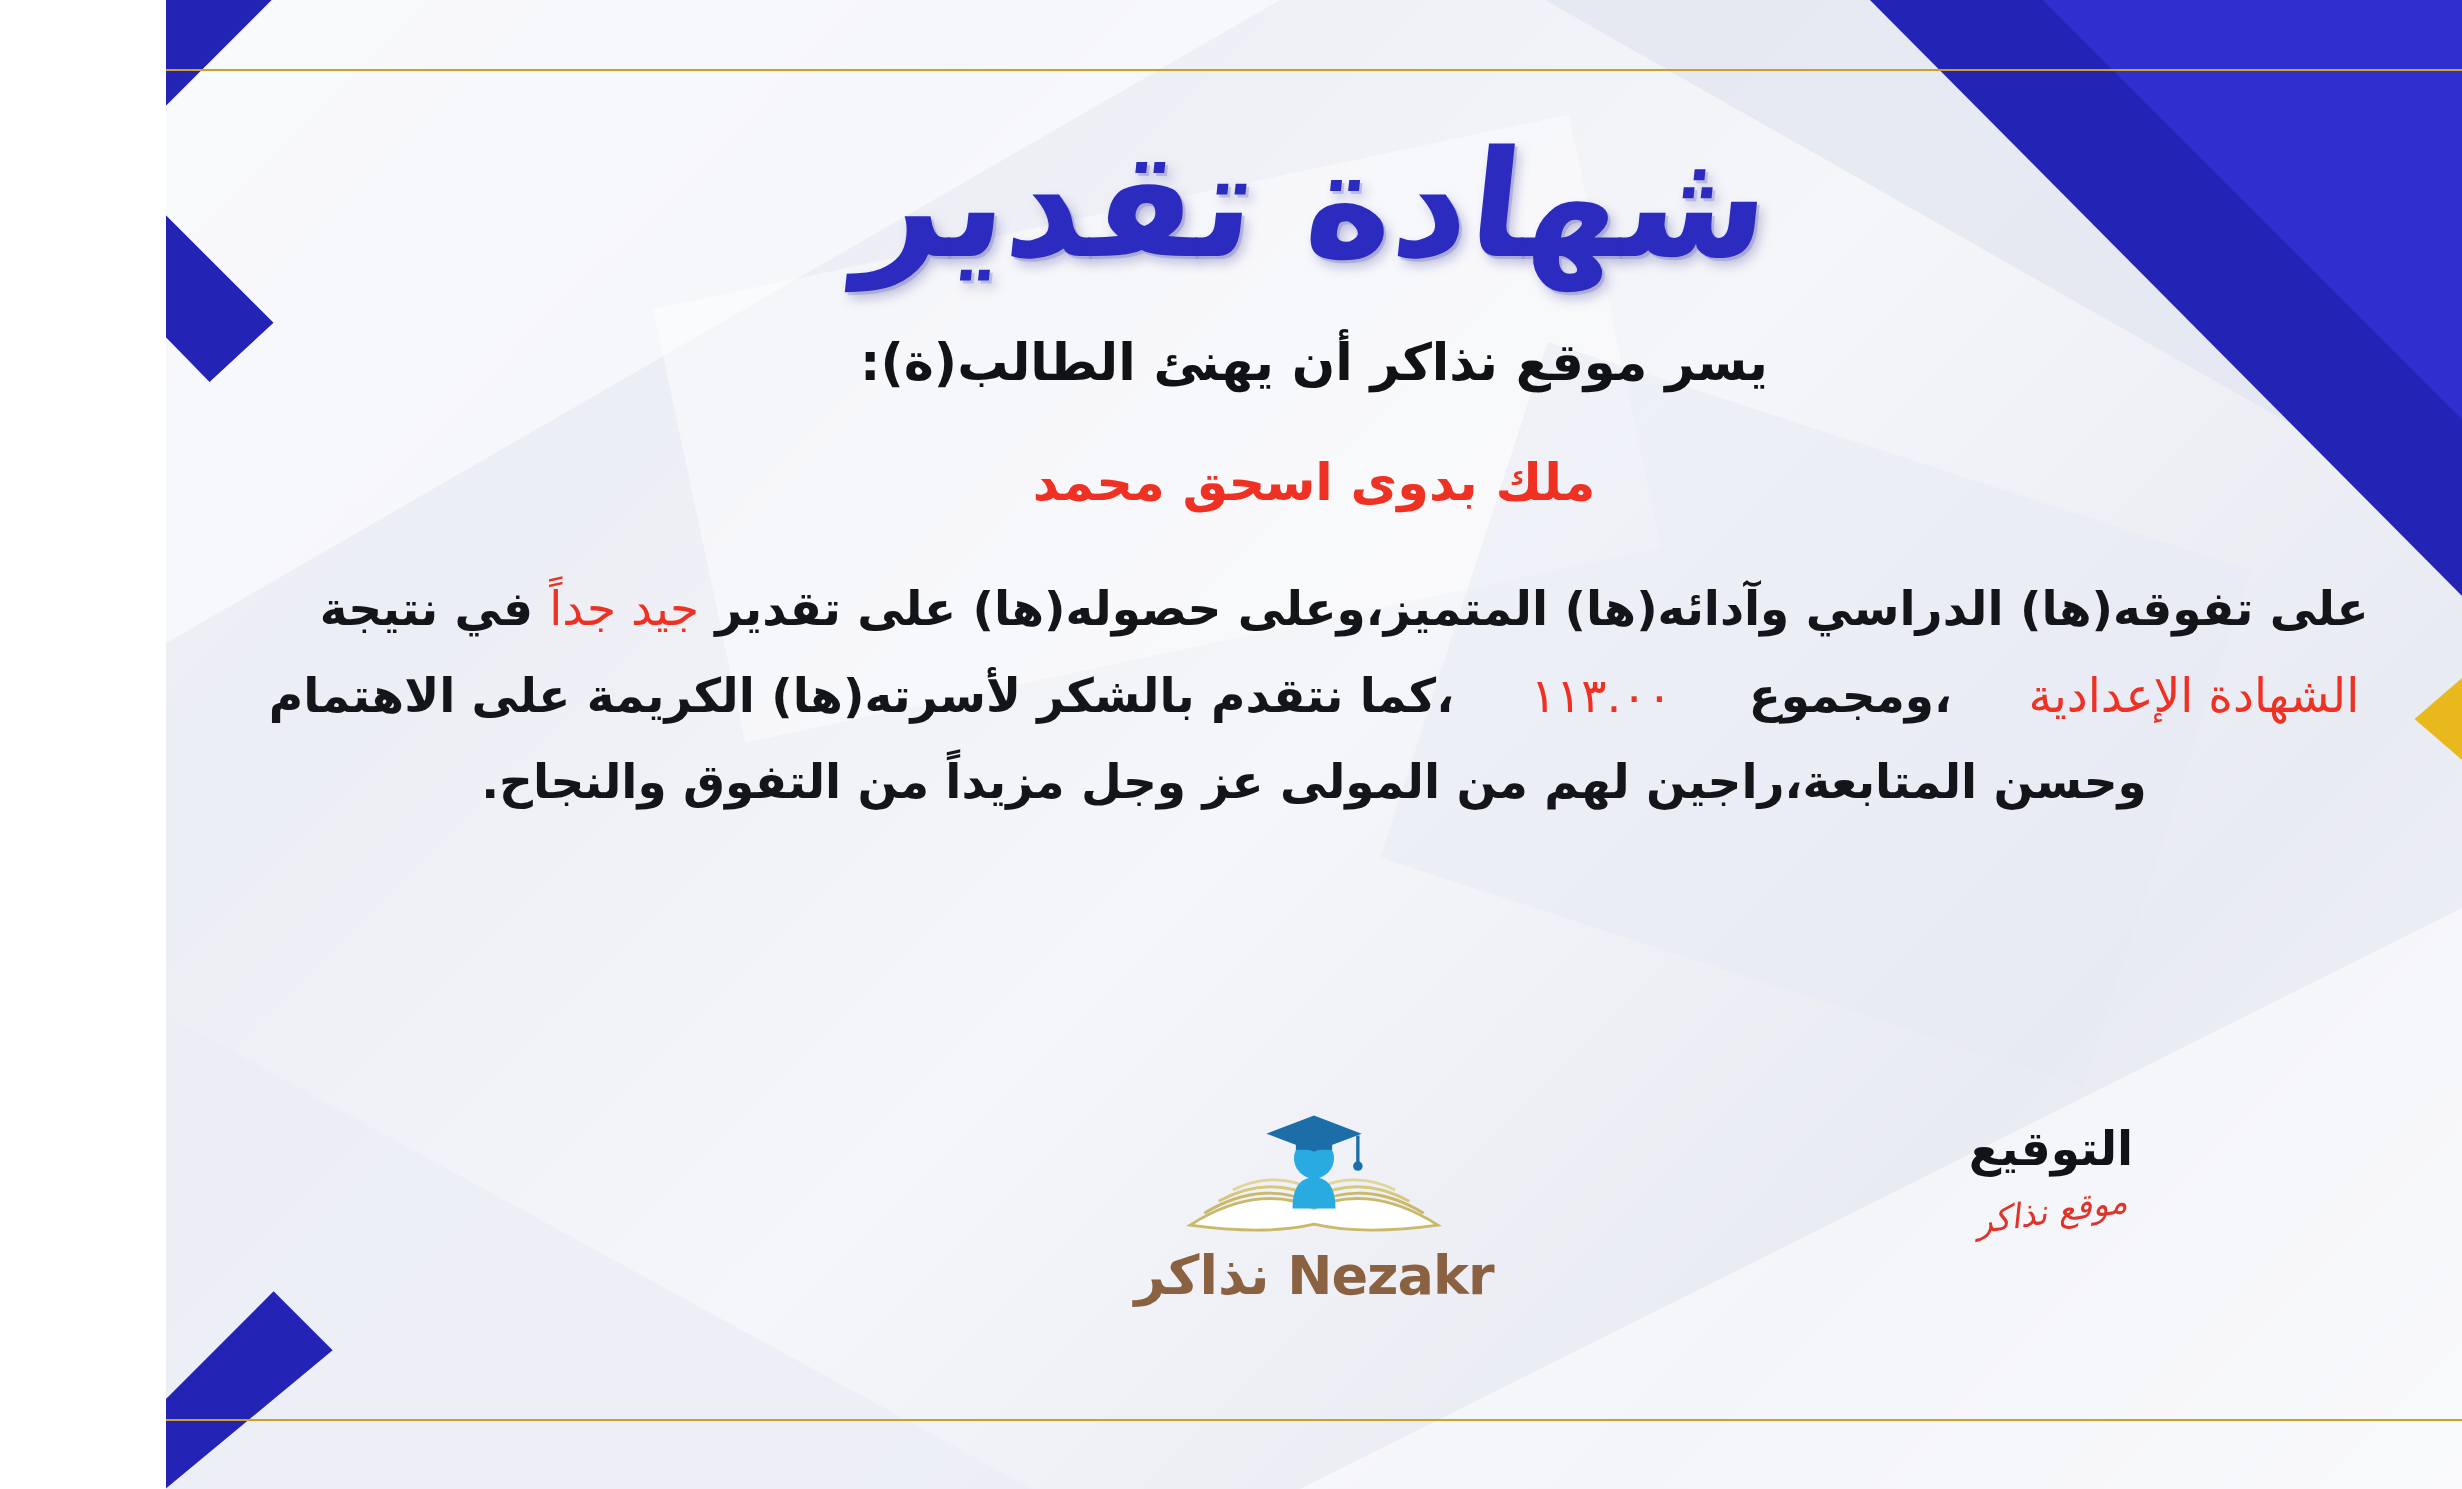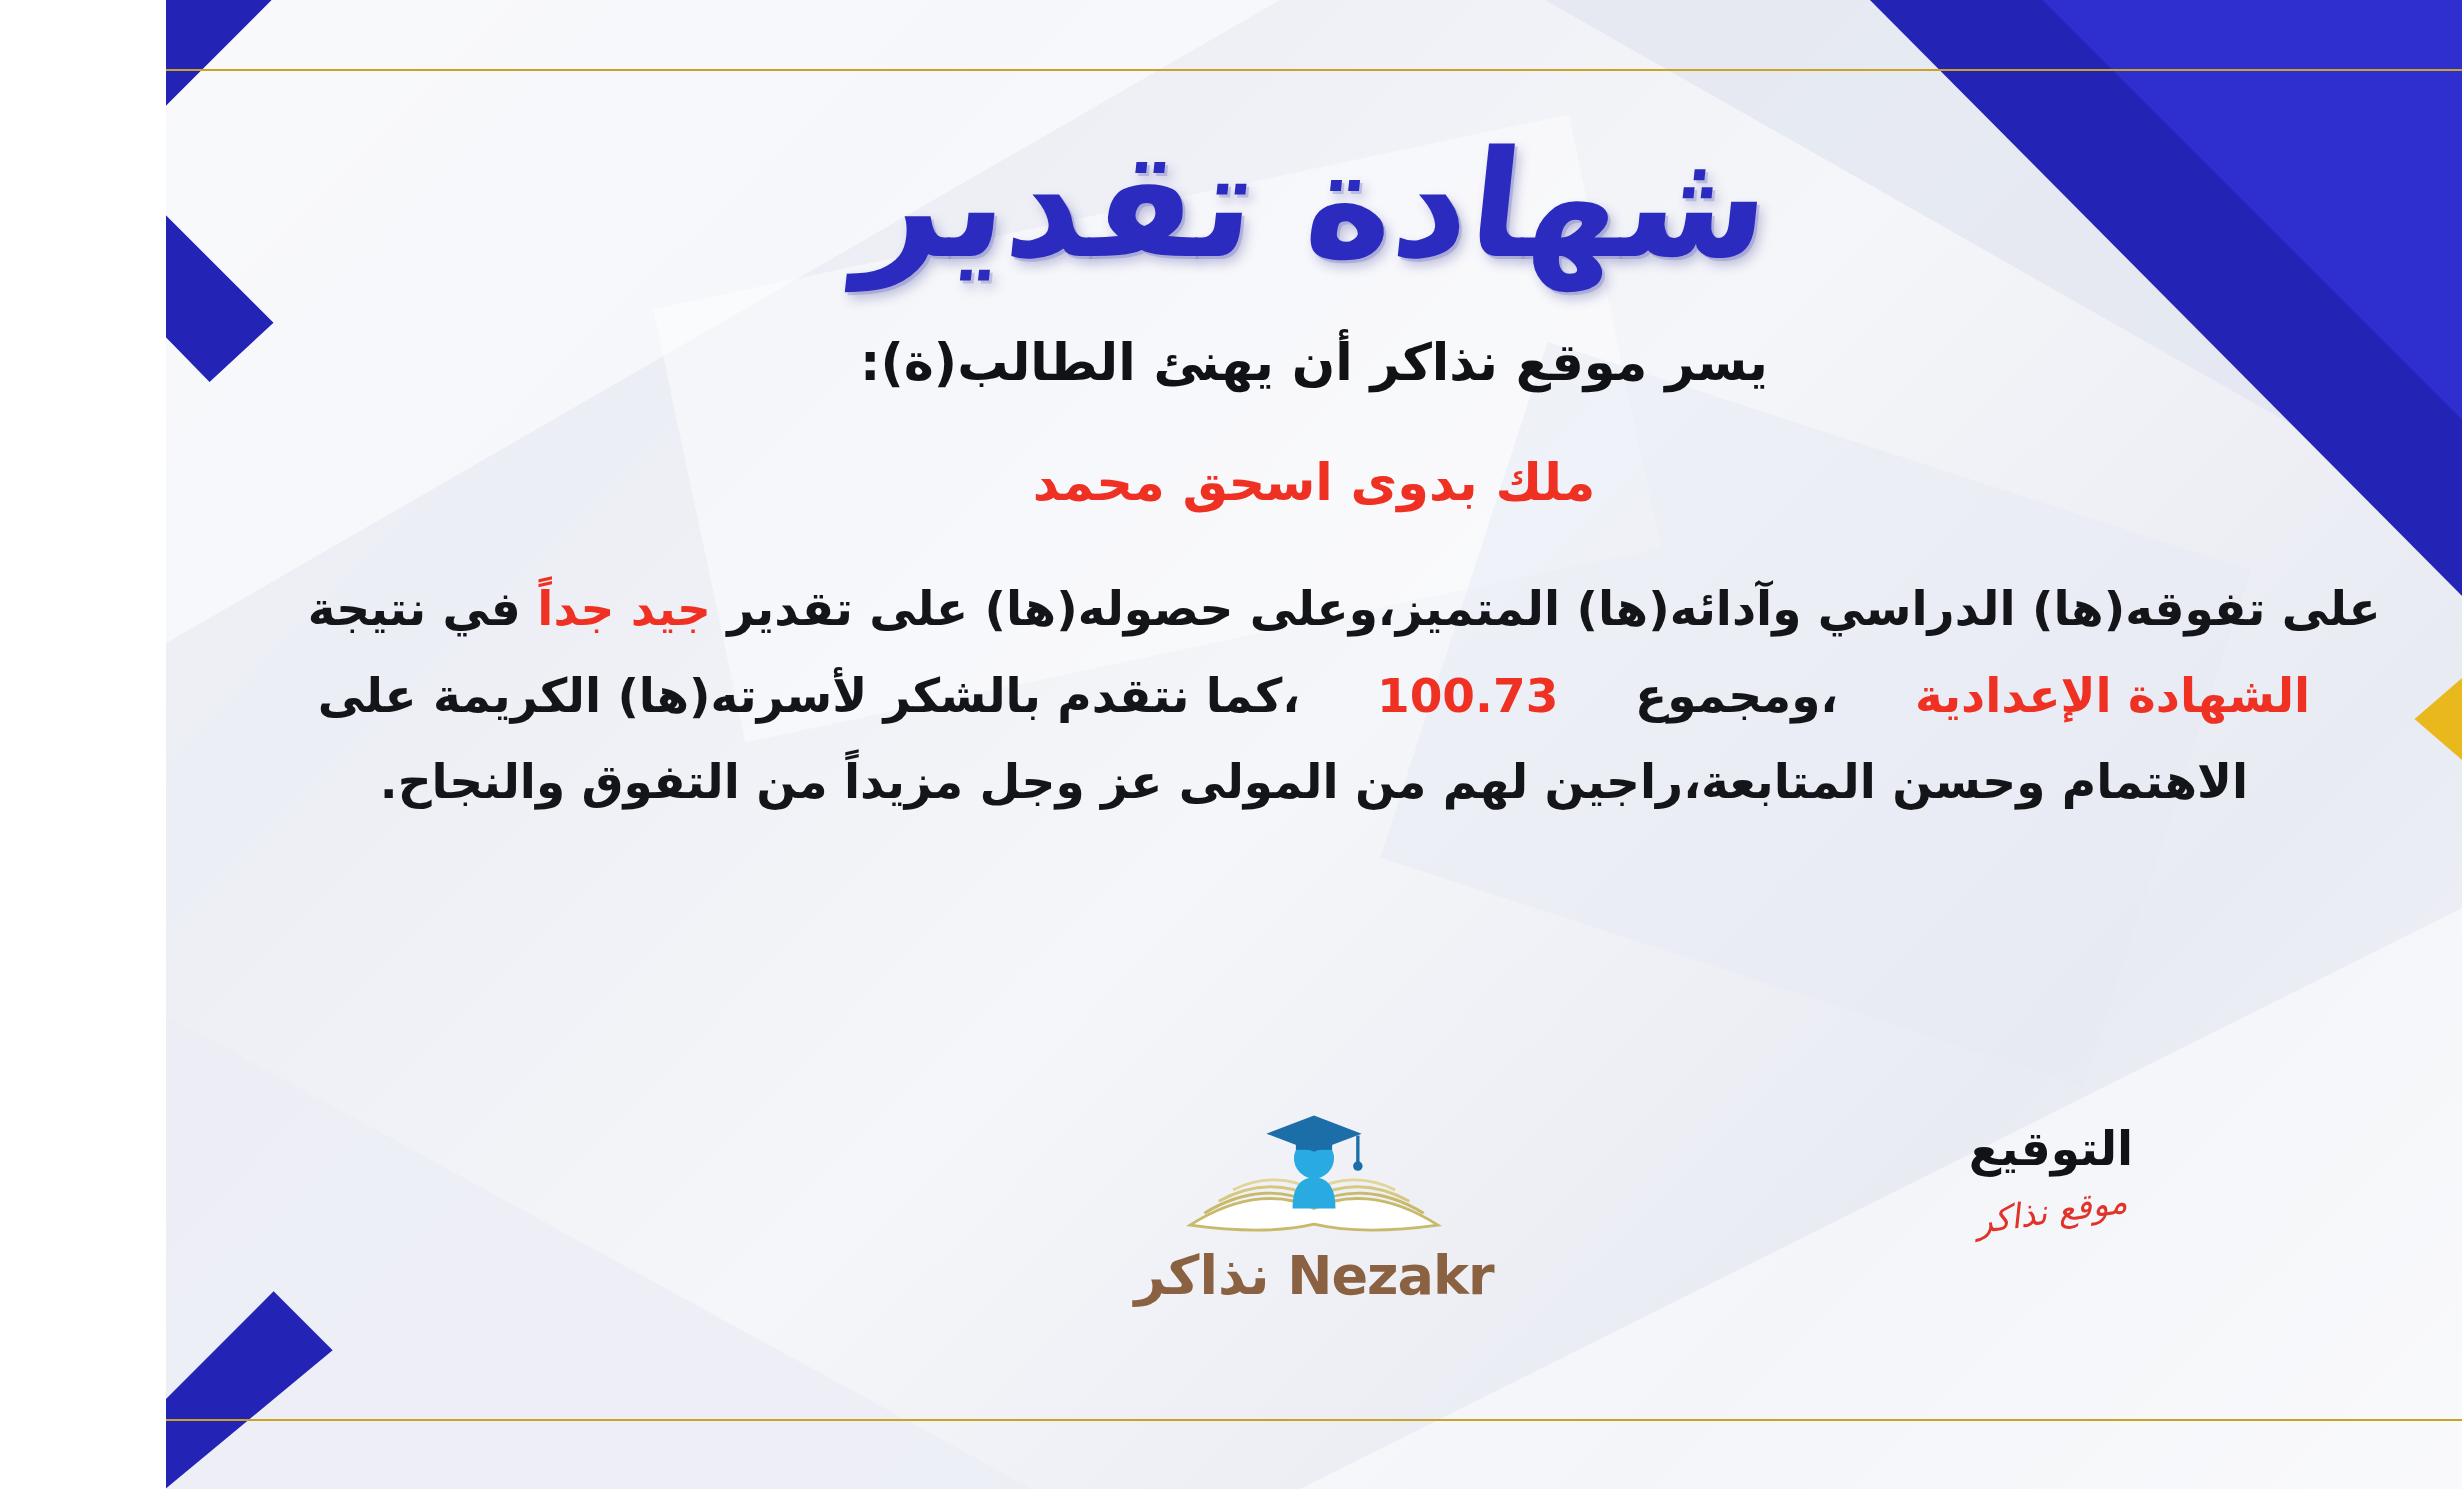--- a/index.html
+++ b/index.html
@@ -171,21 +171,21 @@
     line-height: 1.85;
     font-weight: 600;
     text-align: center;
     color: #141518;
     max-width: 2192px;
     margin: 0 auto;
   }
 
   .hl {
     color: #ef3124;
-    font-weight: bold;
+    font-weight: normal;
   }
   .spacer-inline {
     display: inline-block;
     width: 44px;
   }
 
   
   .footer {
     position: relative;
     margin-top: auto;
@@ -288,21 +288,21 @@
 
       <div class="paragraph">
         <span>على تفوقه(ها) الدراسي وآدائه(ها) المتميز،وعلى حصوله(ها) على تقدير</span>
         <span class="hl">جيد جداً</span>
         <span>في نتيجة</span>
         <span class="spacer-inline"></span>
         <span class="hl">الشهادة الإعدادية</span>
         <span class="spacer-inline"></span>
         <span>،ومجموع</span>
         <span class="spacer-inline"></span>
-        <span class="hl">100.73</span>
+        <span class="hl">١١٣.٠٠</span>
         <span class="spacer-inline"></span>
         <span>،كما نتقدم بالشكر لأسرته(ها)</span>
         <span>الكريمة على الاهتمام وحسن المتابعة،راجين لهم من المولى عز وجل</span>
         <span>مزيداً من التفوق والنجاح.</span>
       </div>
 
     </div>
 
     <div class="footer">
 

